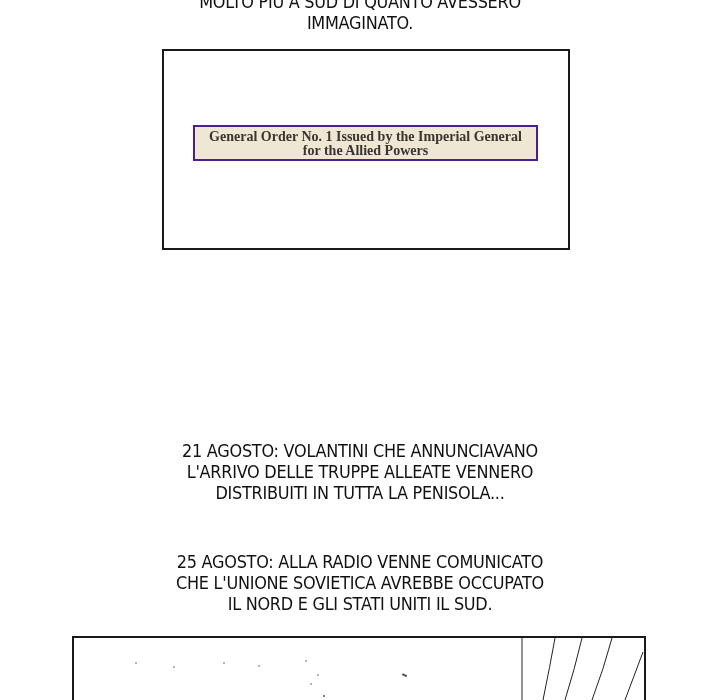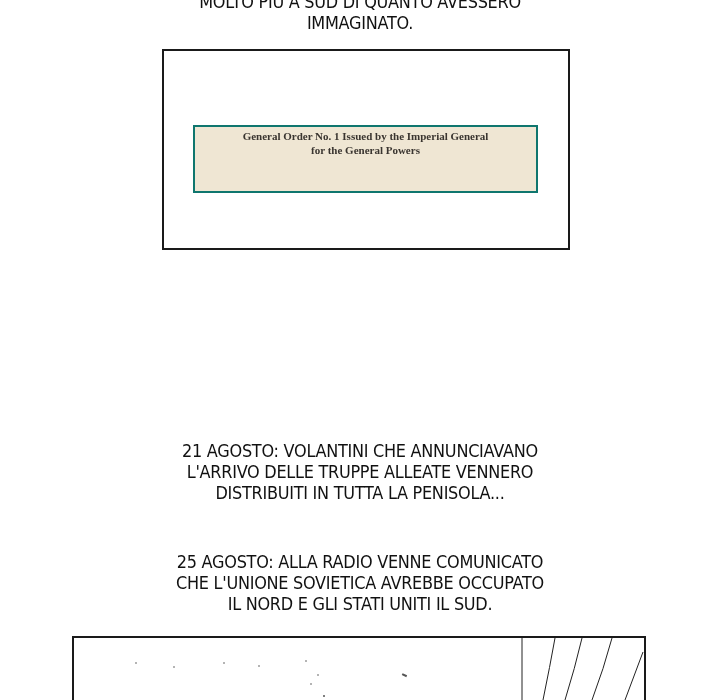--- a/index.html
+++ b/index.html
@@ -11,40 +11,40 @@
     transform:scaleX(0.92); transform-origin:center;
   }
   .caption .line { display:block; white-space:nowrap; }
   #cap-top { top:-8px; }
   #cap-21 { top:441px; }
   #cap-25 { top:552px; }
   .panel { position:absolute; border:2px solid #1a1a1a; background:#fff; box-sizing:border-box; }
   #panel-1 { left:162px; top:49px; width:408px; height:201px; }
   #panel-2 { left:72px; top:636px; width:574px; height:80px; }
   .paper {
-    position:absolute; left:193px; top:125px; width:345px; height:68px;
-    box-sizing:border-box; border:2px solid #0f766e; background:#efe6d3;
-    text-align:center; font-family:"Liberation Serif", serif; font-size:11px;
+    position:absolute; left:193px; top:125px; width:345px; height:36px;
+    box-sizing:border-box; border:2px solid #4c1d95; background:#efe6d3;
+    text-align:center; font-family:"Liberation Serif", serif; font-size:14px;
     line-height:13.5px; color:#3a3530; padding-top:3px; font-weight:bold;
   }
   .paper .line { display:block; white-space:nowrap; }
   svg.lines { position:absolute; left:72px; top:636px; }
 </style>
 </head>
 <body>
 
 <div class="caption" id="cap-top">
   <span class="line">MOLTO PIÙ A SUD DI QUANTO AVESSERO</span>
   <span class="line">IMMAGINATO.</span>
 </div>
 
 <div class="panel" id="panel-1"></div>
 <div class="paper">
   <span class="line">General Order No. 1 Issued by the Imperial General</span>
-  <span class="line">for the General Powers</span>
+  <span class="line">for the Allied Powers</span>
 </div>
 
 <div class="caption" id="cap-21">
   <span class="line">21 AGOSTO: VOLANTINI CHE ANNUNCIAVANO</span>
   <span class="line">L'ARRIVO DELLE TRUPPE ALLEATE VENNERO</span>
   <span class="line">DISTRIBUITI IN TUTTA LA PENISOLA...</span>
 </div>
 
 <div class="caption" id="cap-25">
   <span class="line">25 AGOSTO: ALLA RADIO VENNE COMUNICATO</span>

